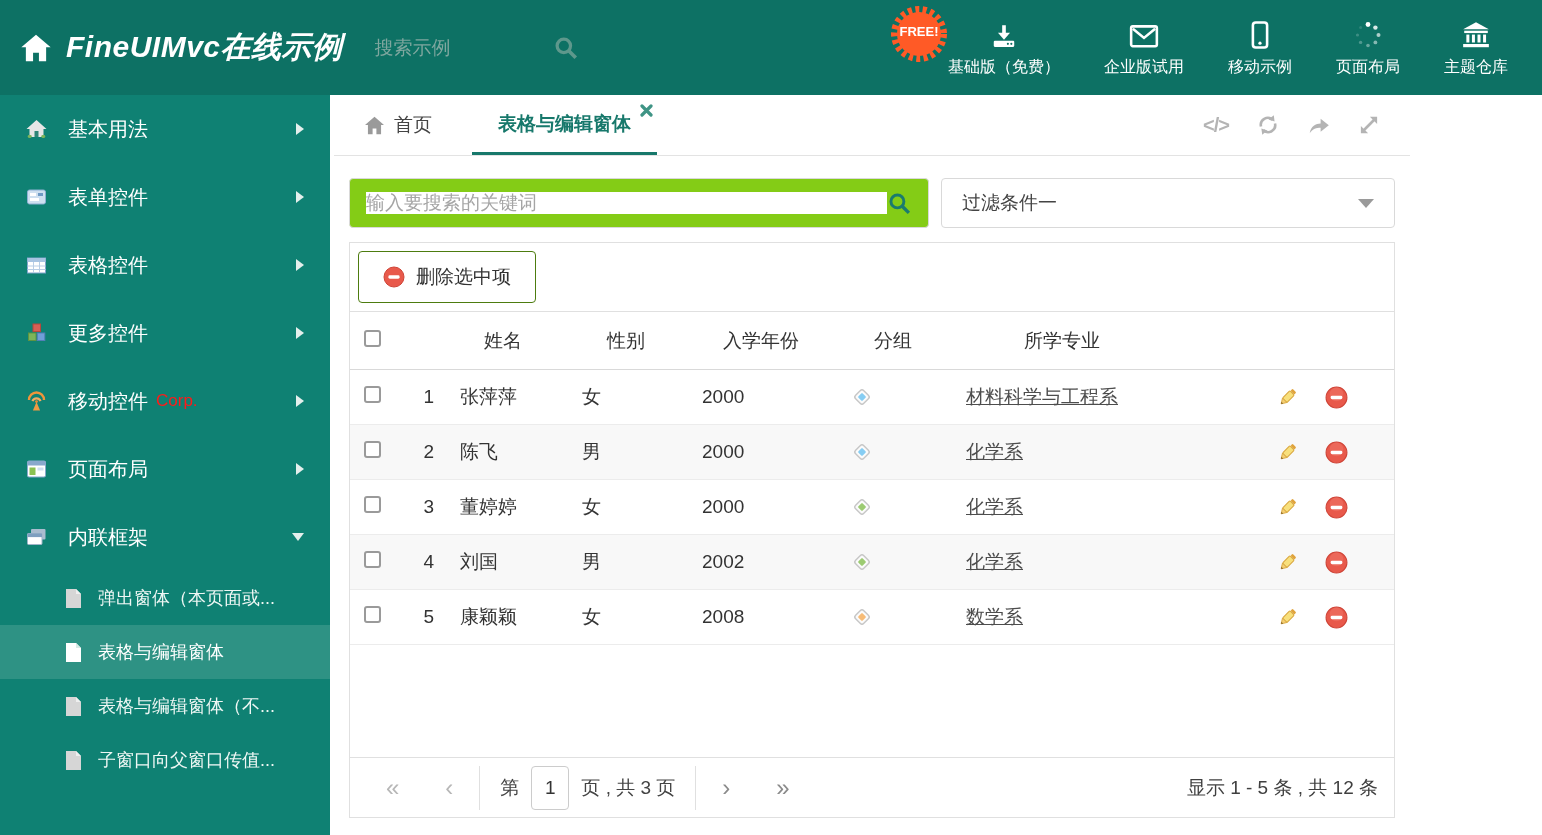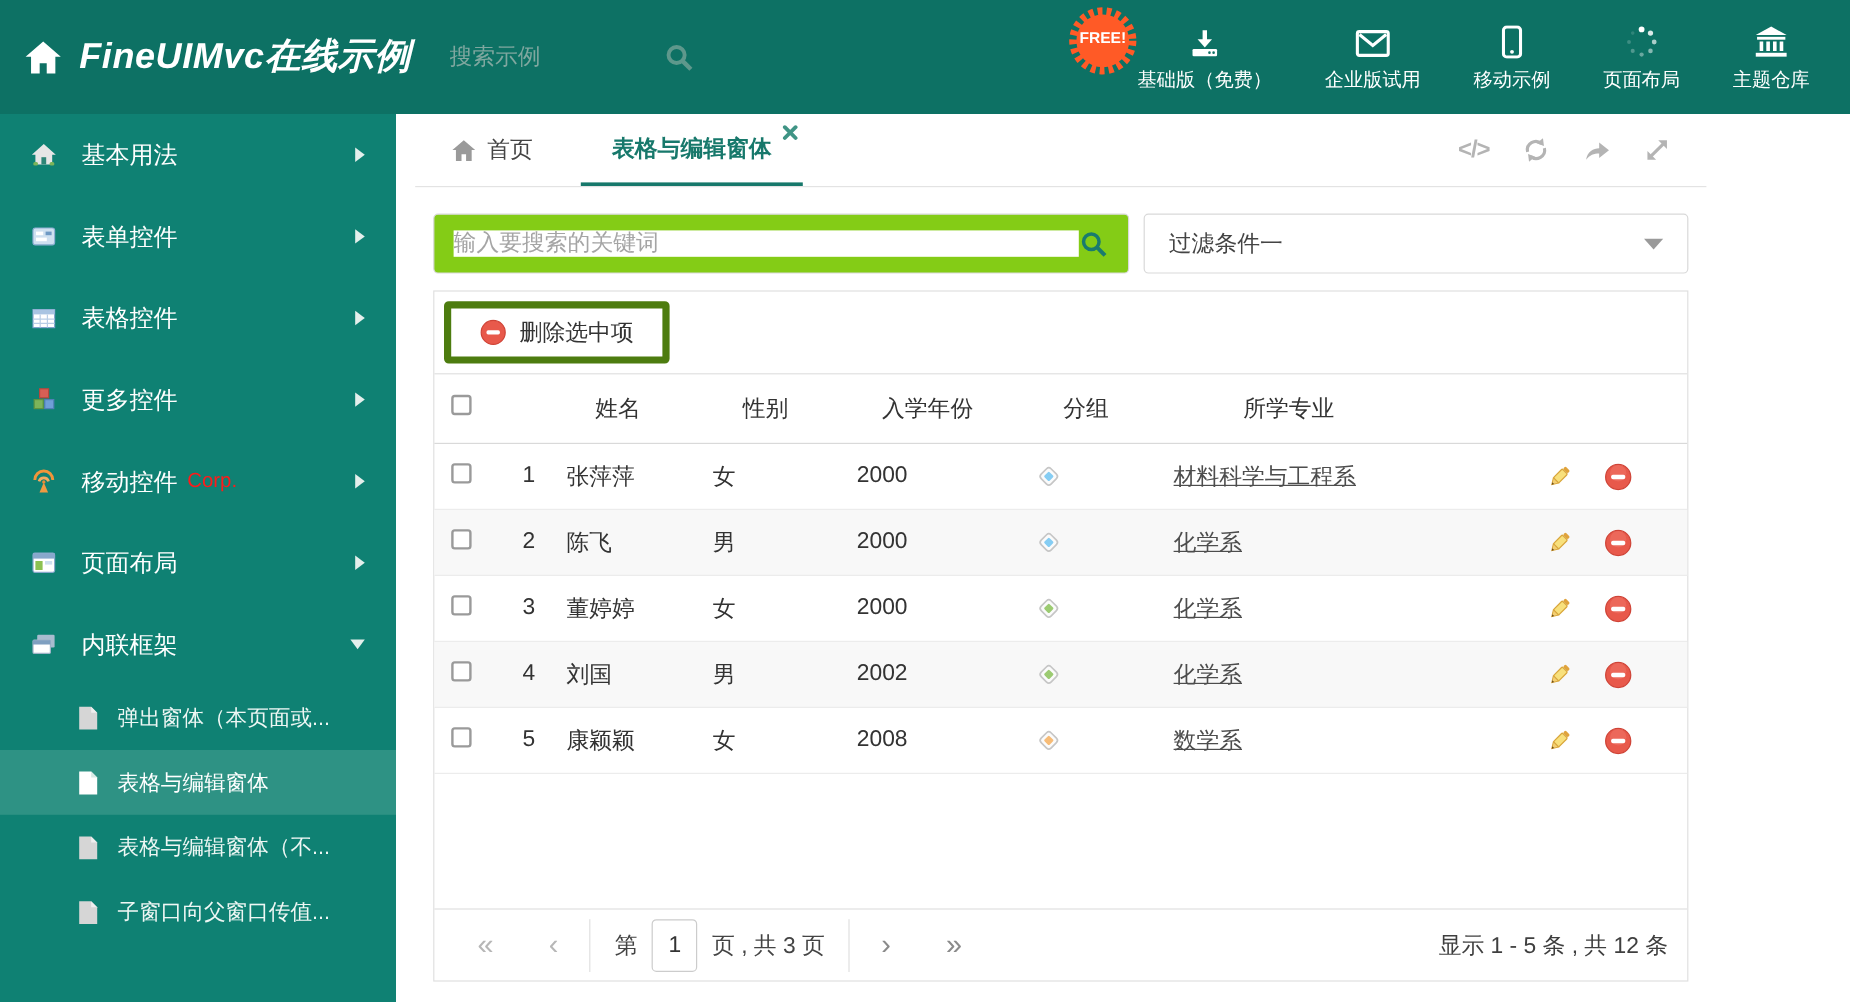--- a/index.html
+++ b/index.html
@@ -33,41 +33,41 @@
   .side-item .lbl { font-size:20px; margin-left:20px; white-space:nowrap; }
   .side-item .corp { color:#ff1a1a; font-size:17px; margin-left:8px; }
   .tri-r { width:0; height:0; border-left:8px solid #e4efec; border-top:6px solid transparent; border-bottom:6px solid transparent; margin-left:auto; }
   .tri-d { width:0; height:0; border-top:8px solid #e4efec; border-left:6px solid transparent; border-right:6px solid transparent; margin-left:auto; }
   .side-sub { height:54px; display:flex; align-items:center; padding-left:64px; cursor:pointer; }
   .side-sub .lbl { font-size:18px; margin-left:16px; white-space:nowrap; color:#eef7f4;text-align:center; }
   .side-sub.selected { background:#2e9284; }
   .side-sub.selected .lbl { color:#fff; }
 
   
-  .main { position:absolute; top:95px; left:346px; width:1076px; height:740px; background:#fff; }
+  .main { position:absolute; top:95px; left:334px; width:1076px; height:740px; background:#fff; }
   .tabbar { height:61px; border-bottom:1px solid #e3e3e3; display:flex; align-items:center; padding-left:30px; }
   .tab { display:flex; align-items:center; gap:9px; height:100%; cursor:pointer; font-size:19px; color:#444; }
   .tab.home { margin-right:40px; }
   .tab.active { position:relative; padding:0 26px; color:#17786b; font-weight:bold; border-bottom:3px solid #17786b; }
   .tab-close { position:absolute; top:9px; right:4px; cursor:pointer; line-height:0; }
   .tb-icons { margin-left:auto; display:flex; align-items:center; gap:27px; padding-right:30px; color:#b4b4b4; }
   .tb-icons .tbi { cursor:pointer; display:flex; align-items:center; }
   .code-ico { font-size:20px; font-weight:bold; letter-spacing:-1px; color:#b4b4b4; }
 
   .content { padding:0 15px; }
   .filter-row { margin-top:22px; display:flex; gap:12px; }
   .search-box { flex:0 0 580px; height:50px; border:1px solid #d9d9d9; border-radius:4px; display:flex; align-items:center; padding:0 16px; background:#84cc16; }
   .search-box input { flex:1; border:none; outline:none; font-size:19px; color:#333; font-family:inherit; }
   .search-box input::placeholder { color:#a5a5a5; }
   .filter-select { flex:1; height:50px; border:1px solid #d9d9d9; border-radius:4px; display:flex; align-items:center; padding:0 20px; font-size:19px; color:#444; cursor:pointer; background:#fff; }
   .filter-select .caret { margin-left:auto; width:0; height:0; border-left:8px solid transparent; border-right:8px solid transparent; border-top:9px solid #9a9a9a; }
 
   .grid-panel { margin-top:14px; border:1px solid #e0e0e0; height:576px; display:flex; flex-direction:column; background:#fff; }
   .toolbar { padding:8px; display:flex; align-items:center; justify-content:space-between; border-bottom:1px solid #e0e0e0; }
-  .btn { height:52px; border:6px solid #4d7c0f; border-radius:4px; background:#fff; display:flex; align-items:center; gap:11px; padding:0 24px; font-size:19px; color:#333; cursor:pointer; }
+  .btn { height:52px; border:1px solid #4d7c0f; border-radius:4px; background:#fff; display:flex; align-items:center; gap:11px; padding:0 24px; font-size:19px; color:#333; cursor:pointer; }
 
   .thead { height:58px; display:flex; align-items:center; border-bottom:1px solid #d9d9d9; font-size:19px; color:#333; }
   .tr { height:55px; display:flex; align-items:center; border-bottom:1px solid #ececec; font-size:19px; color:#333; }
   .tr:nth-child(even) { background:#f8f8f8; }
   .col-cb { width:48px; padding-left:14px; flex:none; }
   .col-num { width:44px; flex:none; text-align:right; padding-right:8px; }
   .col-name { width:122px; flex:none; padding-left:18px; }
   .col-gender { width:124px; flex:none; padding-left:18px; }
   .col-year { width:146px; flex:none; padding-left:14px; }
   .col-group { width:118px; flex:none; padding-left:18px; display:flex; align-items:center; }

